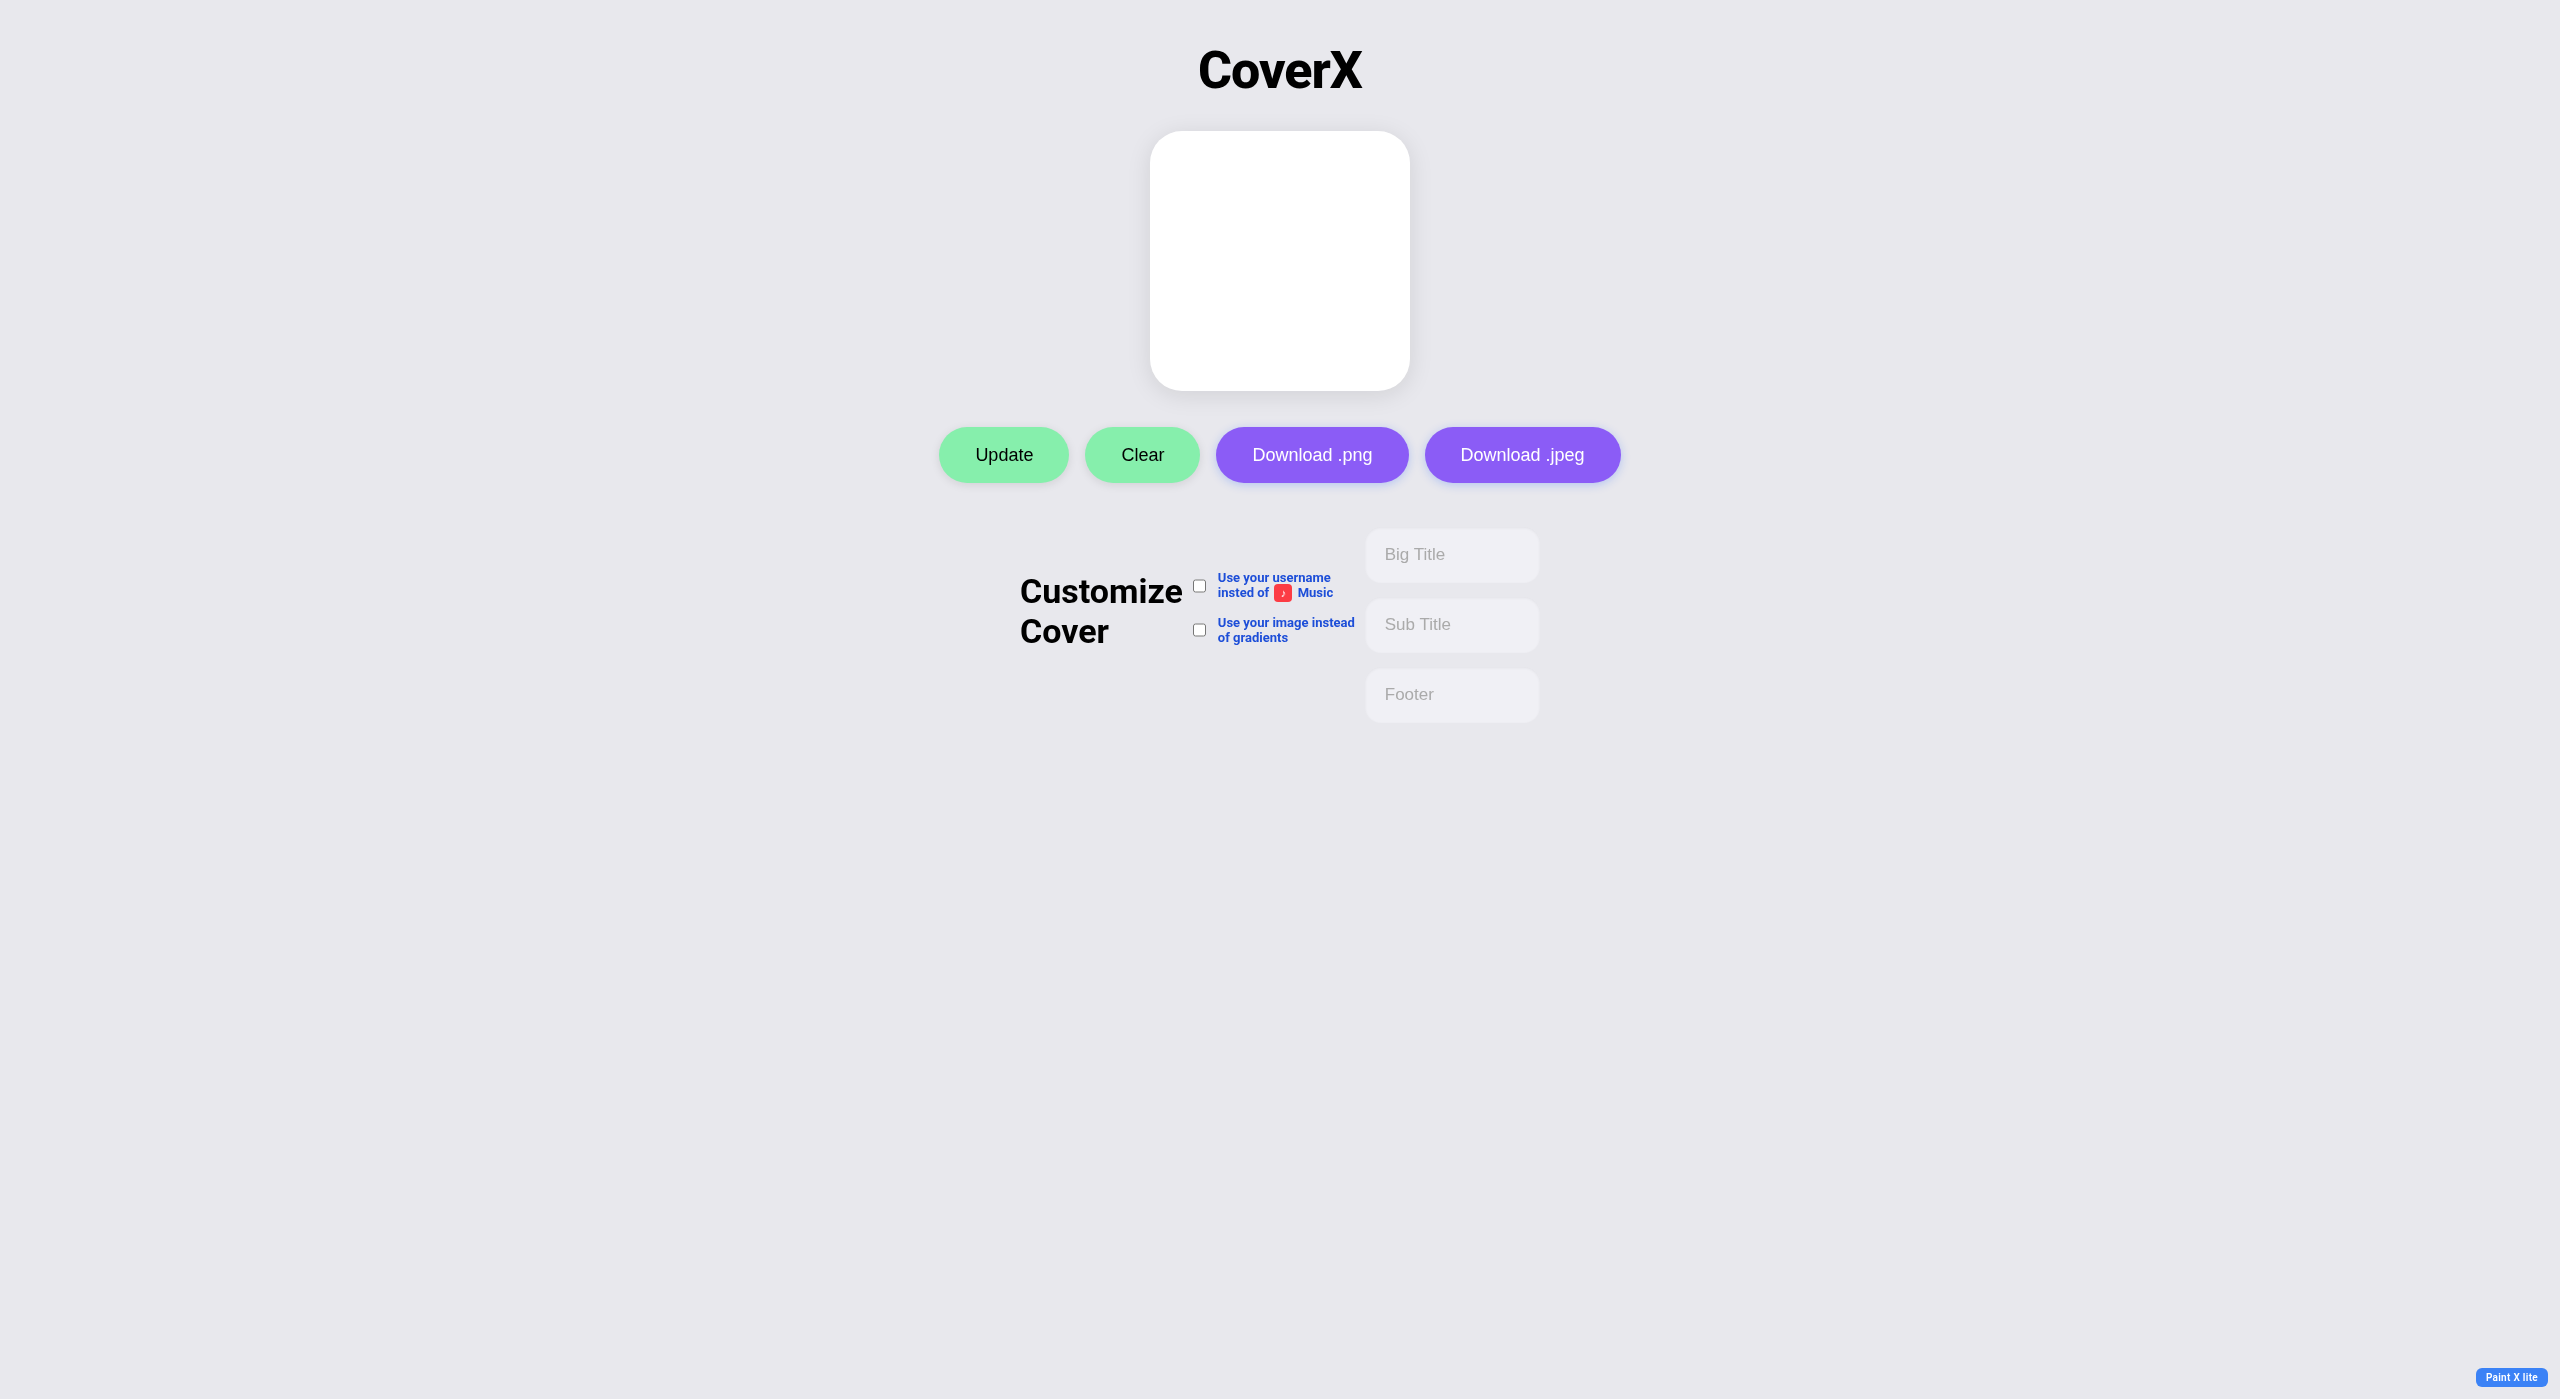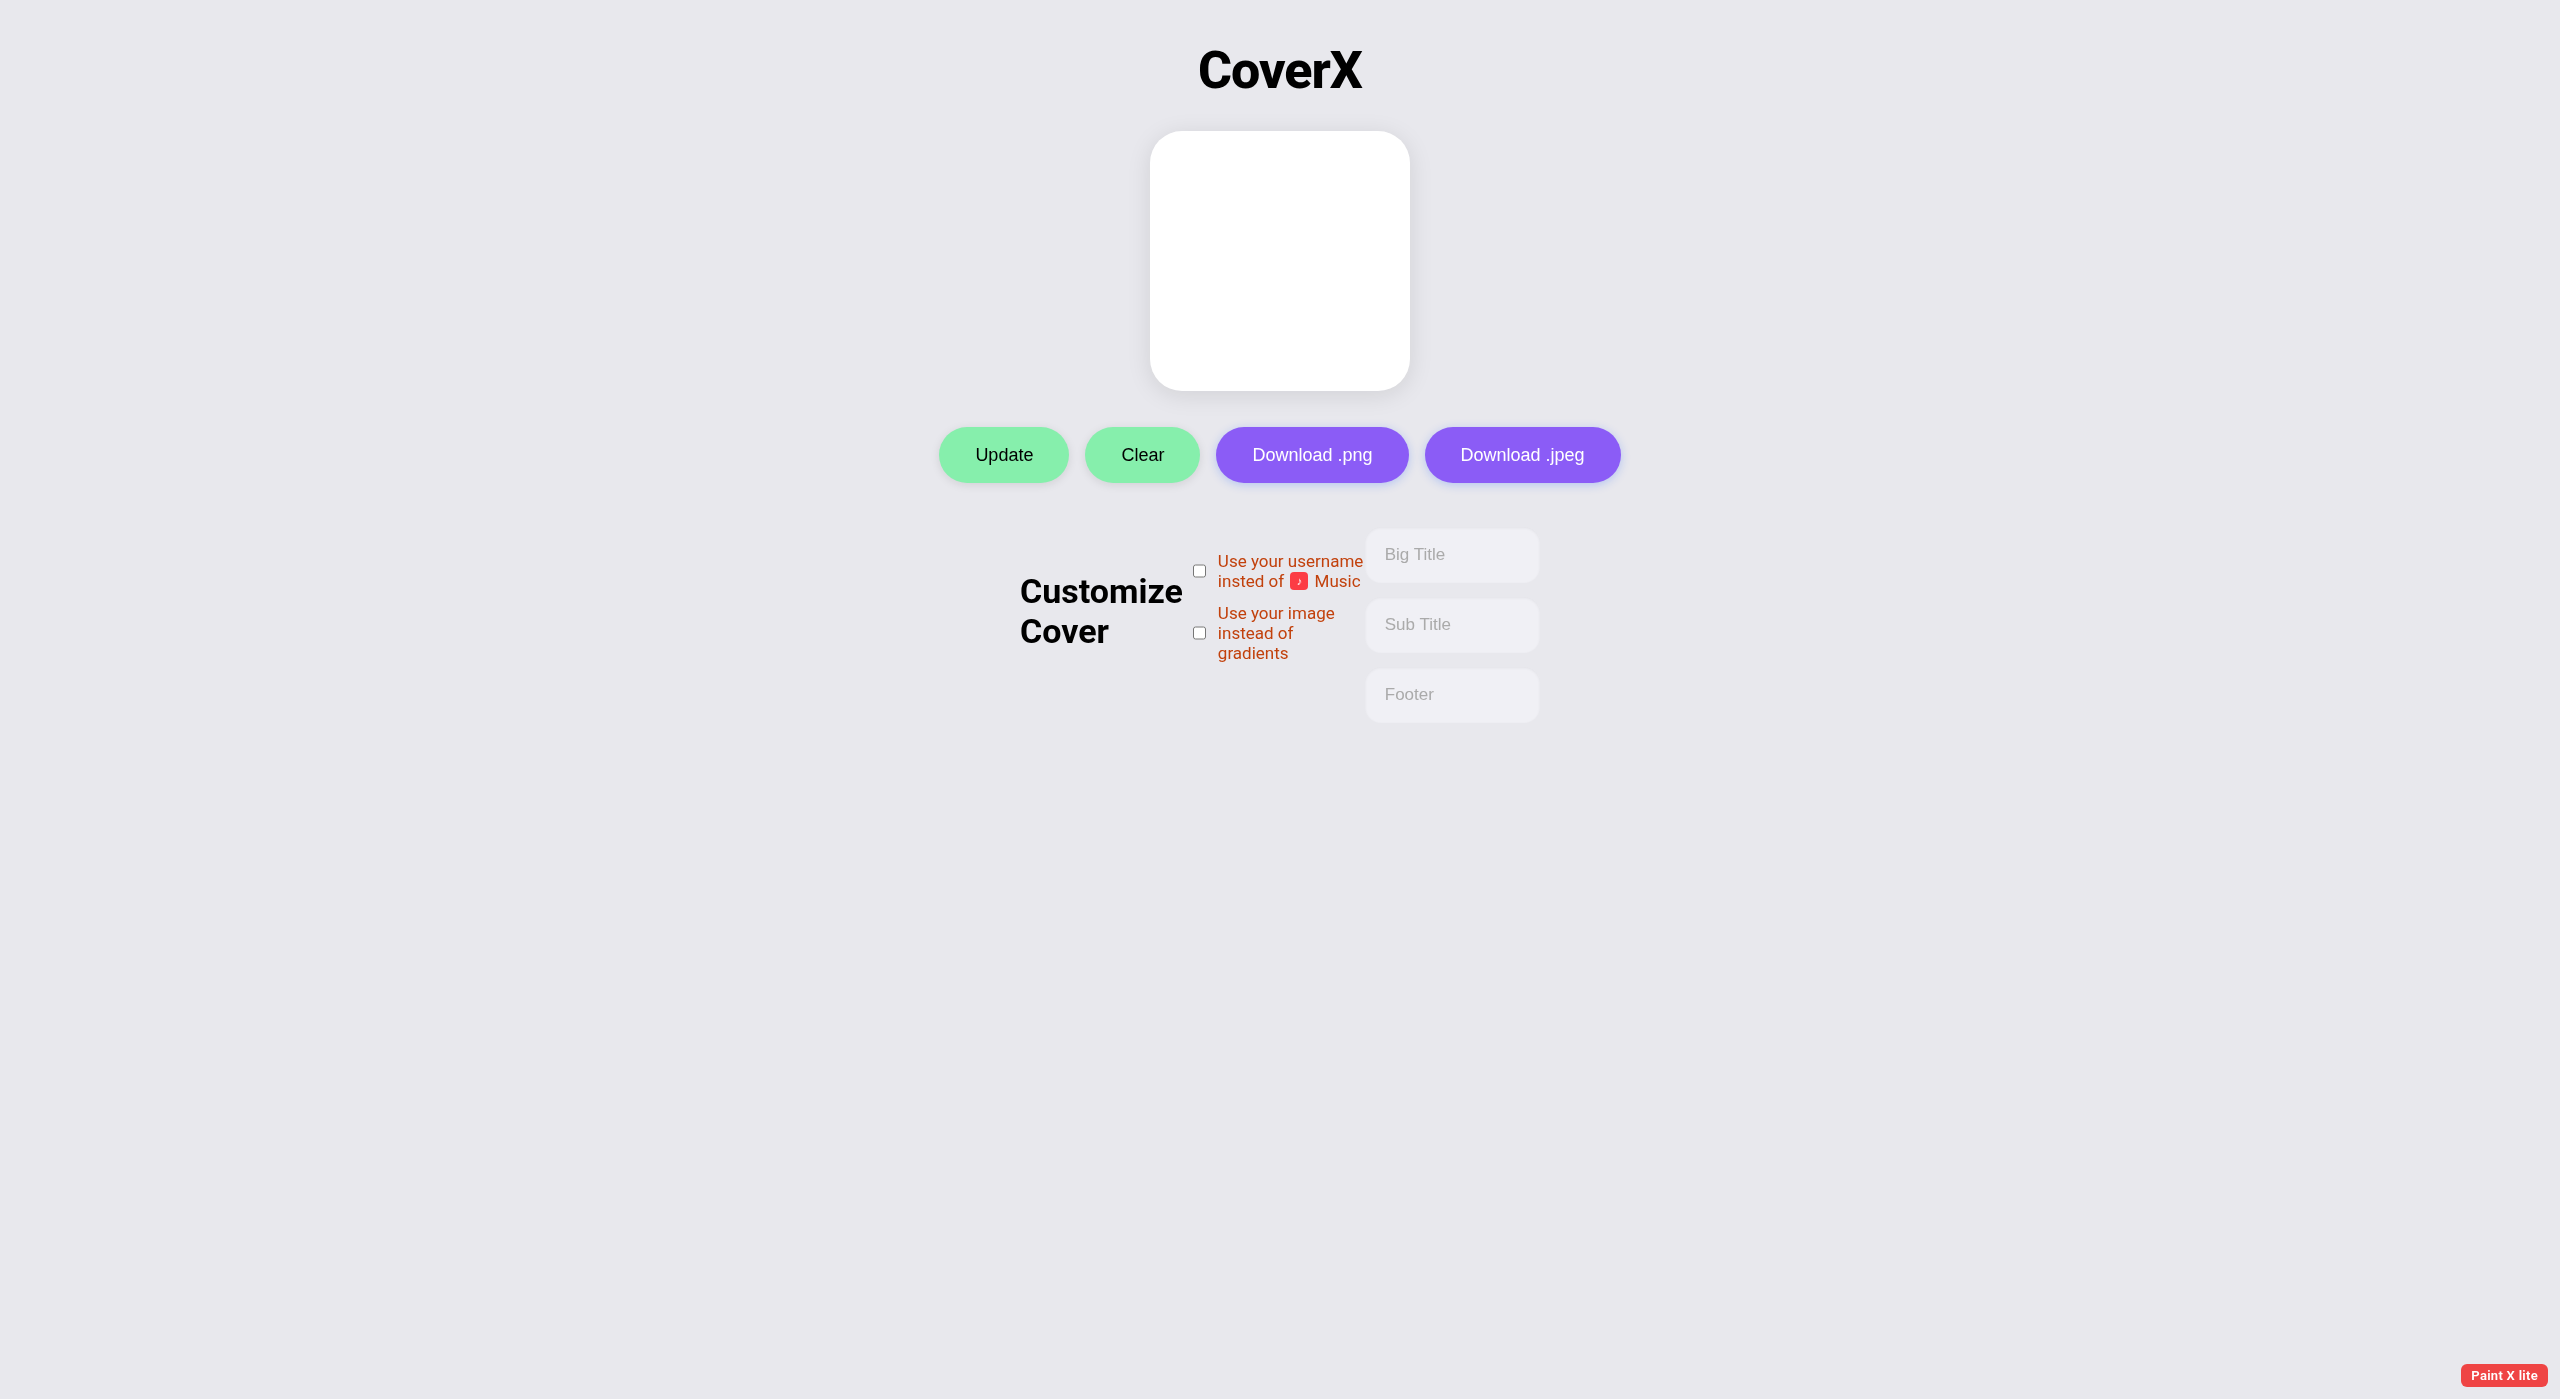--- a/index.html
+++ b/index.html
@@ -98,23 +98,23 @@
 
     .checkbox-row input[type="checkbox"] {
       width: 18px;
       height: 18px;
       border-radius: 4px;
       cursor: pointer;
       accent-color: #1a5aff;
     }
 
     .checkbox-label {
-      font-size: 17px;
-      font-weight: 400;
-      color: #c2410c;
+      font-size: 13px;
+      font-weight: 700;
+      color: #1d4ed8;
     }
 
     .apple-music-icon {
       display: inline-block;
       width: 18px;
       height: 18px;
       background: #fc3c44;
       border-radius: 4px;
       vertical-align: middle;
       margin: 0 2px;
@@ -153,23 +153,23 @@
     }
 
     .text-input::placeholder {
       color: #aaa;
     }
 
     .paint-x-badge {
       position: fixed;
       bottom: 12px;
       right: 12px;
-      background-color: #ef4444;
+      background-color: #3b82f6;
       color: white;
-      font-size: 13px;
+      font-size: 10px;
       font-weight: 600;
       padding: 4px 10px;
       border-radius: 6px;
       letter-spacing: 0.3px;
     }
   </style>
 </head>
 <body>
 
 <h1 class="app-title">CoverX</h1>

